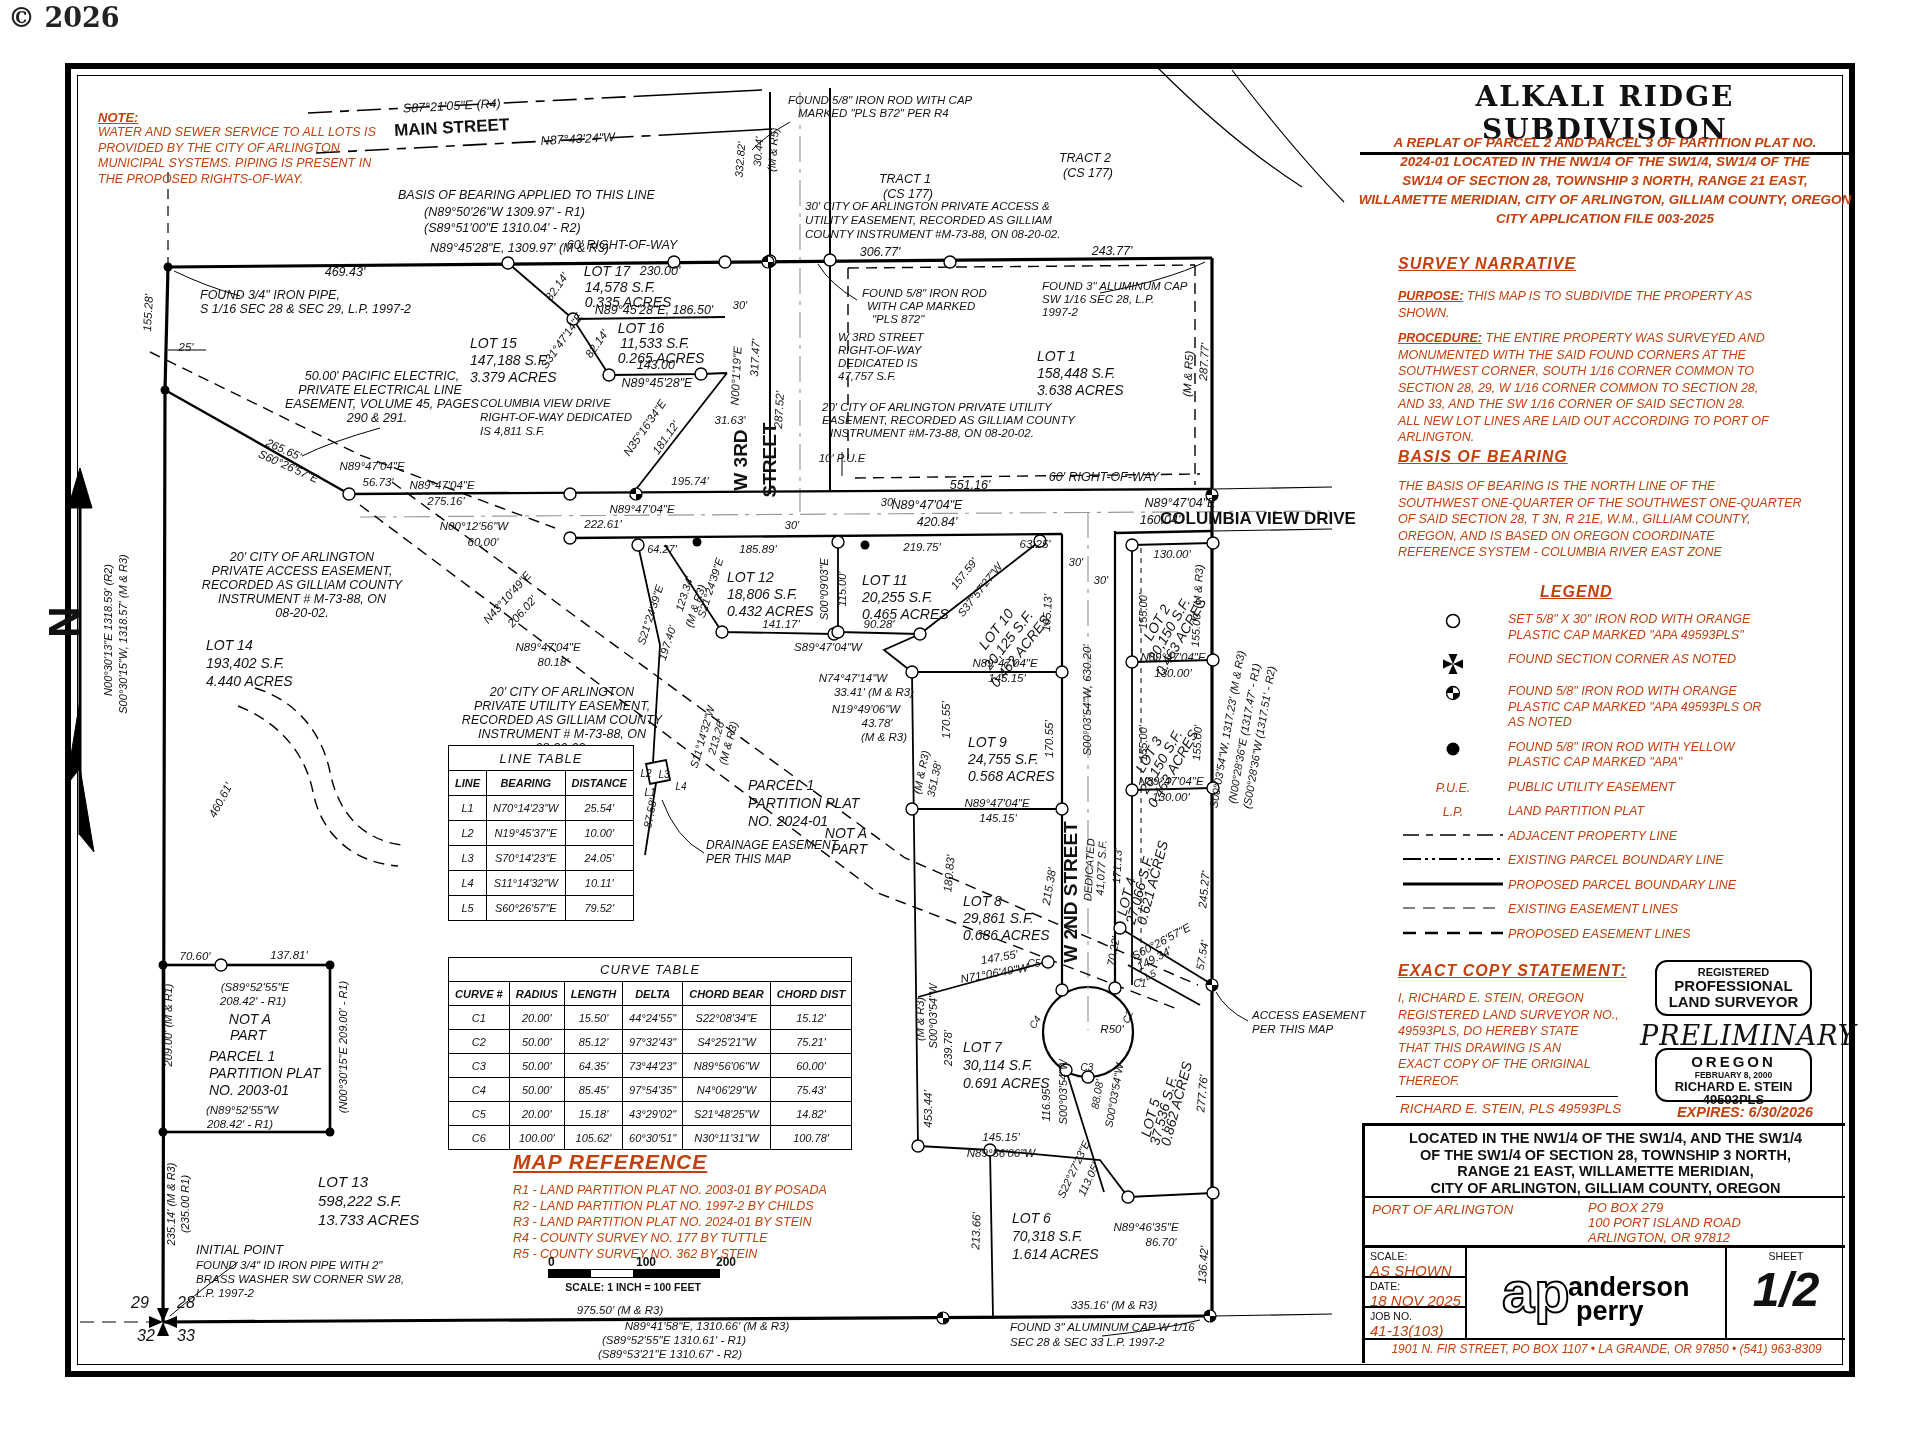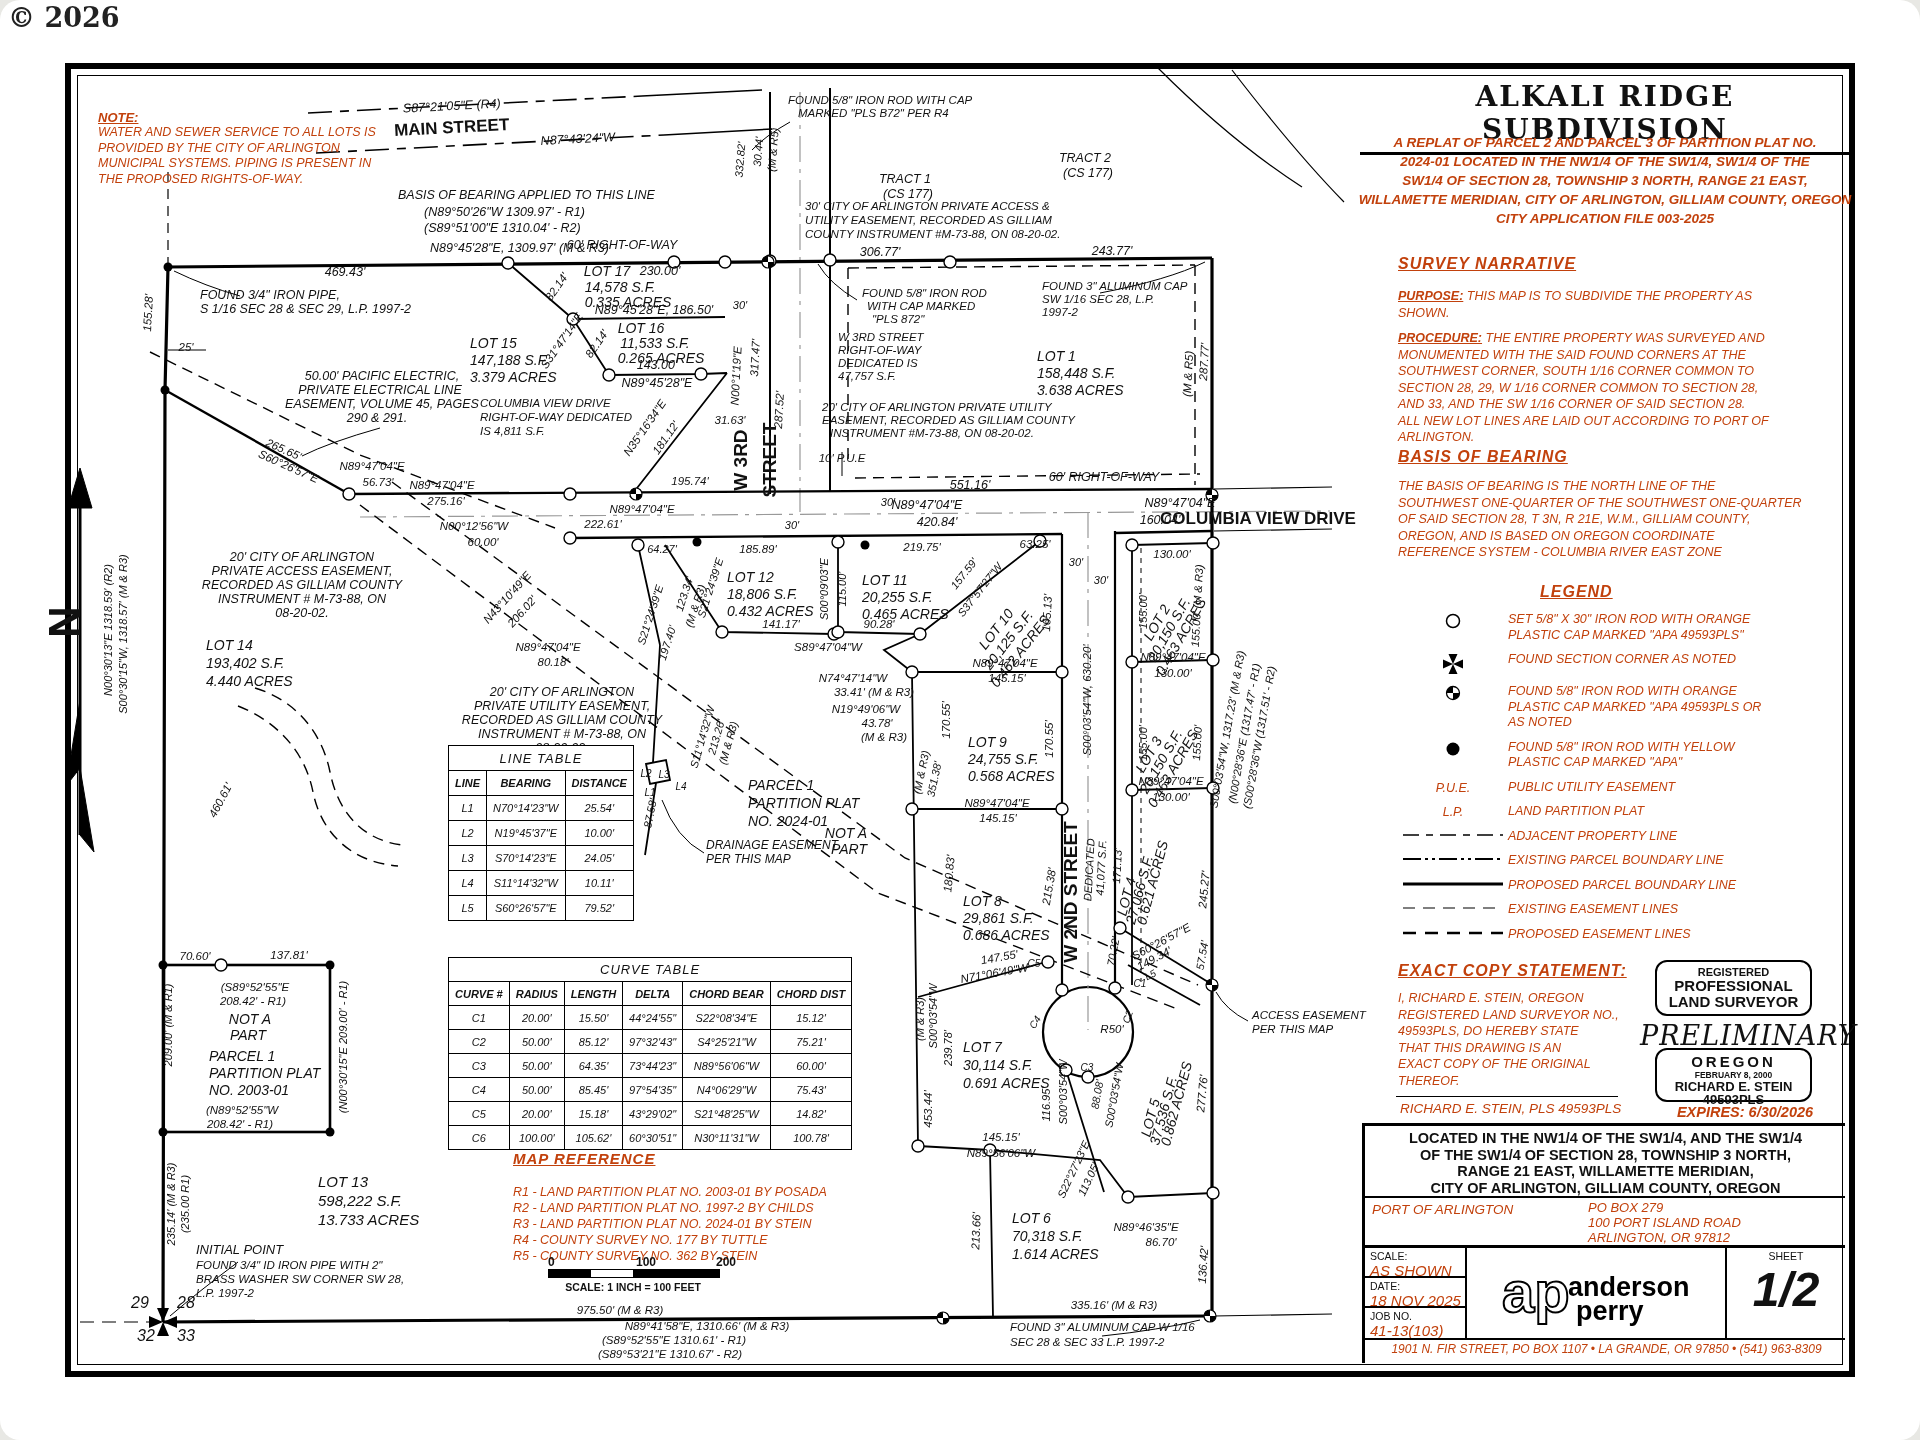--- a/index.html
+++ b/index.html
@@ -1,17 +1,17 @@
 <!DOCTYPE html>
 <html><head>
 <meta charset="utf-8">
 <style>
   html,body{margin:0;padding:0;background:#e8e8e4;}
   #page{position:relative;width:1920px;height:1440px;background:#ffffff;overflow:hidden;
-        font-family:"Liberation Sans",sans-serif;color:#111;border-radius:20px;}
+        font-family:"Liberation Sans",sans-serif;color:#111;}
   .hand{font-family:"Liberation Sans",sans-serif;font-style:italic;color:#c2410c;}
   .pre{white-space:pre-line;}
   .abs{position:absolute;}
   
   #outer-border{position:absolute;left:65px;top:63px;width:1790px;height:1314px;border:6px solid #000;box-sizing:border-box;}
   #inner-border{position:absolute;left:77px;top:75px;width:1766px;height:1290px;border:1.5px solid #000;box-sizing:border-box;}
   
   #watermark{position:absolute;left:8px;top:2px;font-family:"DejaVu Serif",serif;font-weight:bold;font-size:27px;color:#222;}
   
   #plat-title{position:absolute;left:1360px;top:80px;width:490px;text-align:center;
@@ -75,21 +75,21 @@
   #note-block .nb{font-size:12.5px;line-height:15.5px;}
   .dtable{position:absolute;border-collapse:collapse;background:#fff;}
   .dtable td,.dtable th{border:1.2px solid #000;font-size:11px;padding:2px 6px;text-align:center;
       font-family:"Liberation Sans",sans-serif;font-style:italic;font-weight:normal;}
   .dtable .ttl{font-size:13px;letter-spacing:1px;}
   #line-table{left:448px;top:745px;}
   #line-table td{height:20px;}
   #curve-table{left:448px;top:957px;}
   #curve-table td{height:19px;}
   #map-ref{left:513px;top:1150px;}
-  #map-ref .mr-head{font-size:15px;font-weight:bold;text-decoration:underline;letter-spacing:1px;margin-bottom:17px;}
+  #map-ref .mr-head{font-size:21px;font-weight:bold;text-decoration:underline;letter-spacing:1px;margin-bottom:8px;}
   #map-ref .mr-item{font-size:12.5px;line-height:16px;}
   #scalebar{left:548px;top:1255px;width:190px;text-align:center;}
   #scalebar .nums{position:relative;height:13px;font-size:12px;font-weight:bold;font-style:normal;}
   #scalebar .n0{position:absolute;left:0;}#scalebar .n1{position:absolute;left:88px;}#scalebar .n2{position:absolute;left:168px;}
   #sb-bar{position:relative;width:170px;height:7px;border:1px solid #000;margin-top:1px;}
   #sb-bar .b1{position:absolute;left:0;top:0;width:42px;height:7px;background:#000;}
   #sb-bar .b2{position:absolute;left:84px;top:0;width:86px;height:7px;background:#000;}
   #scalebar .cap{font-size:10.5px;font-style:normal;font-weight:bold;margin-top:3px;width:170px;text-align:center;}
 </style>
 </head>

